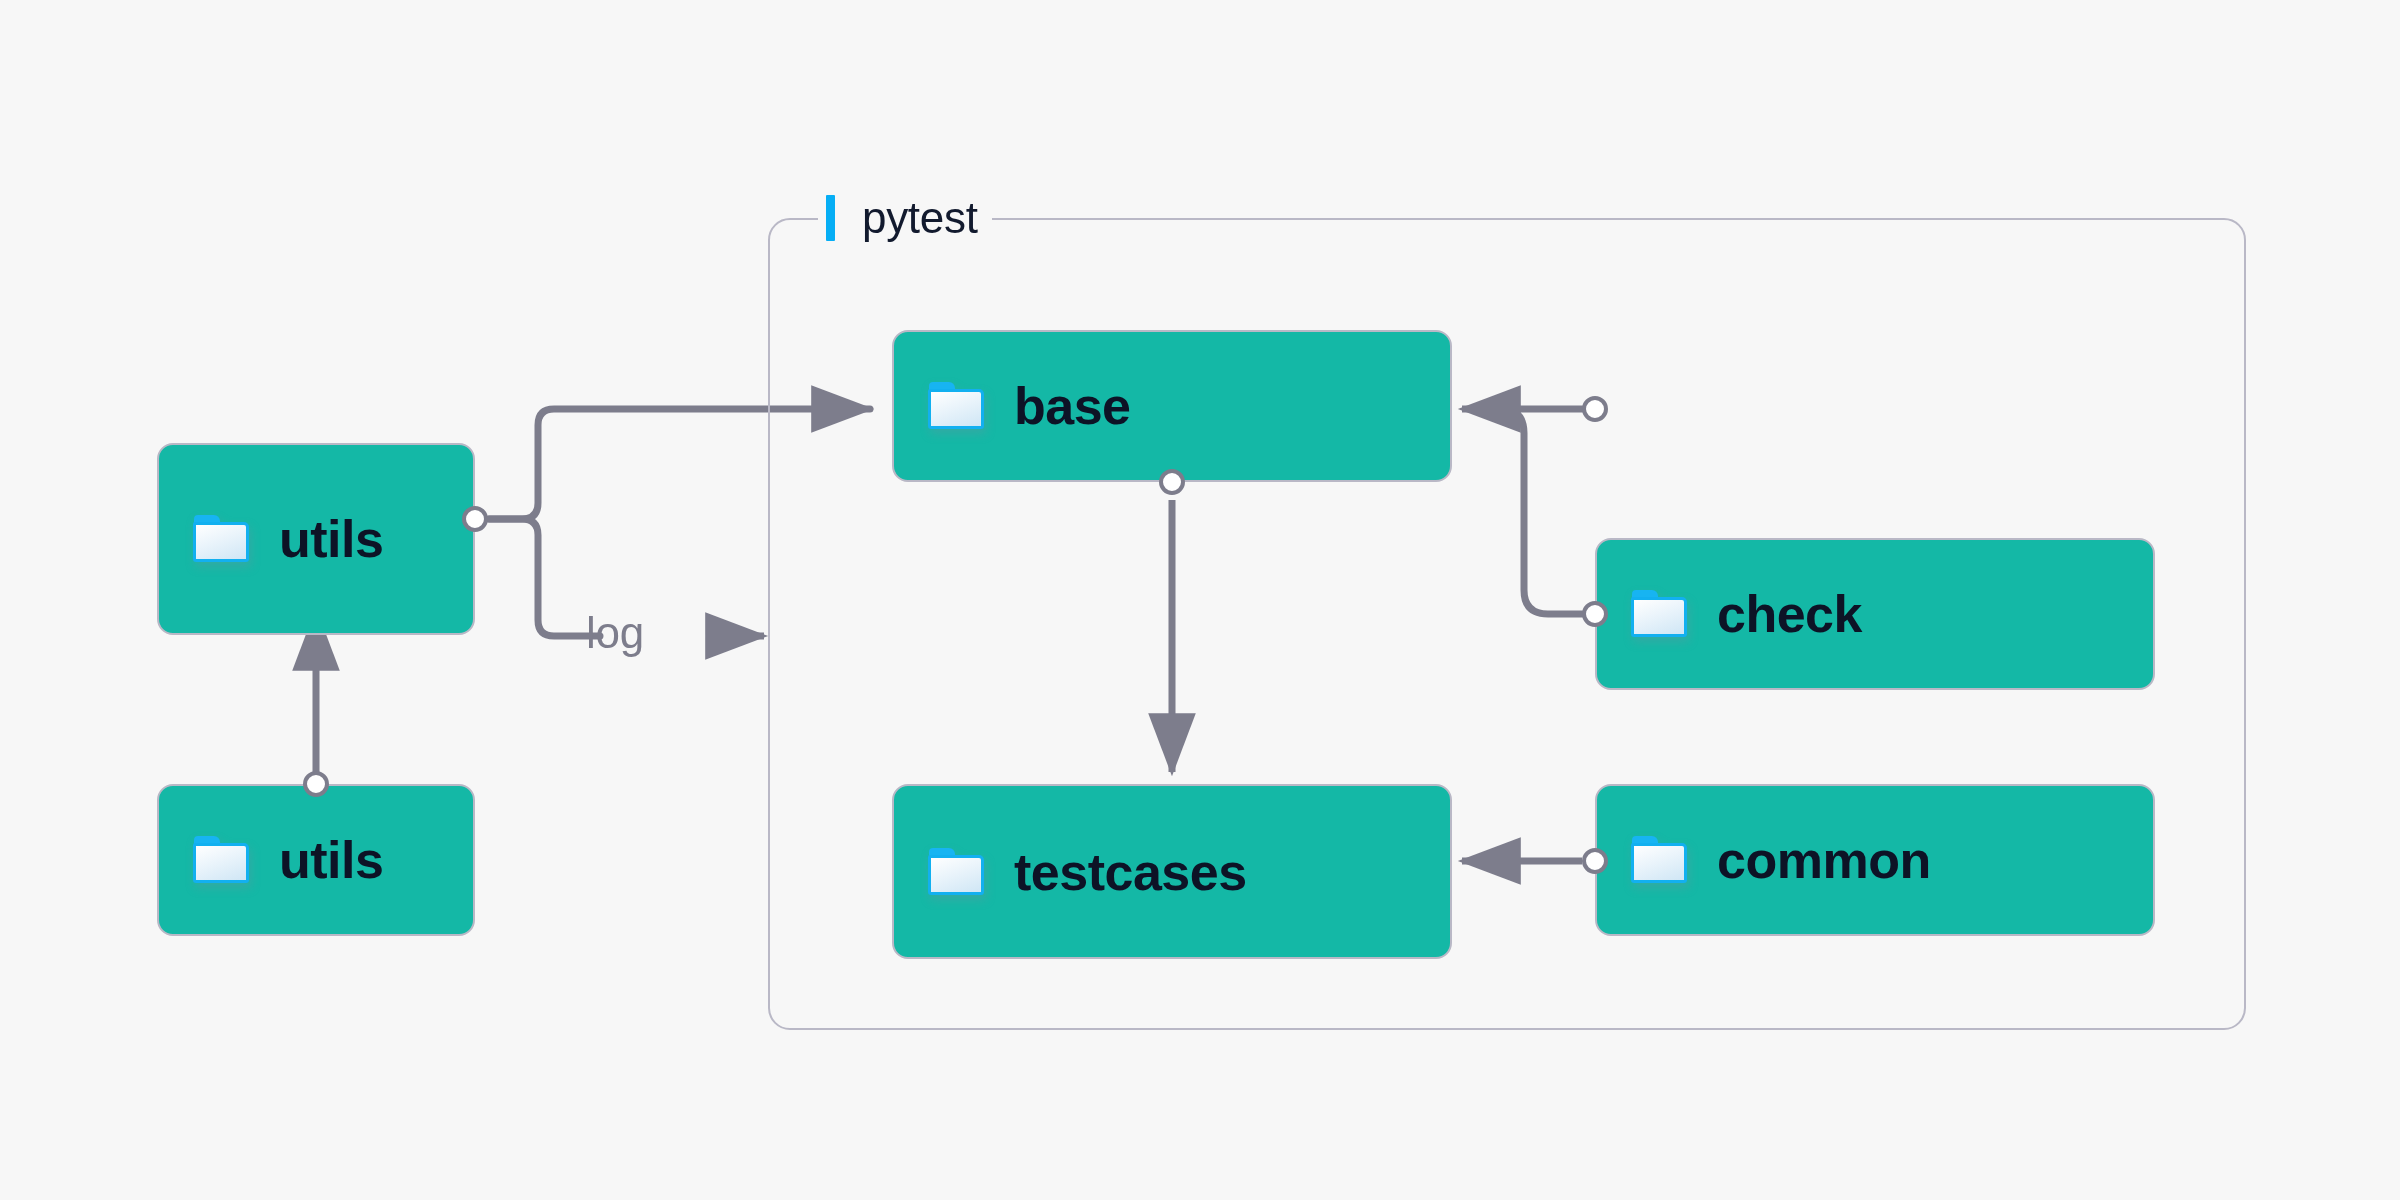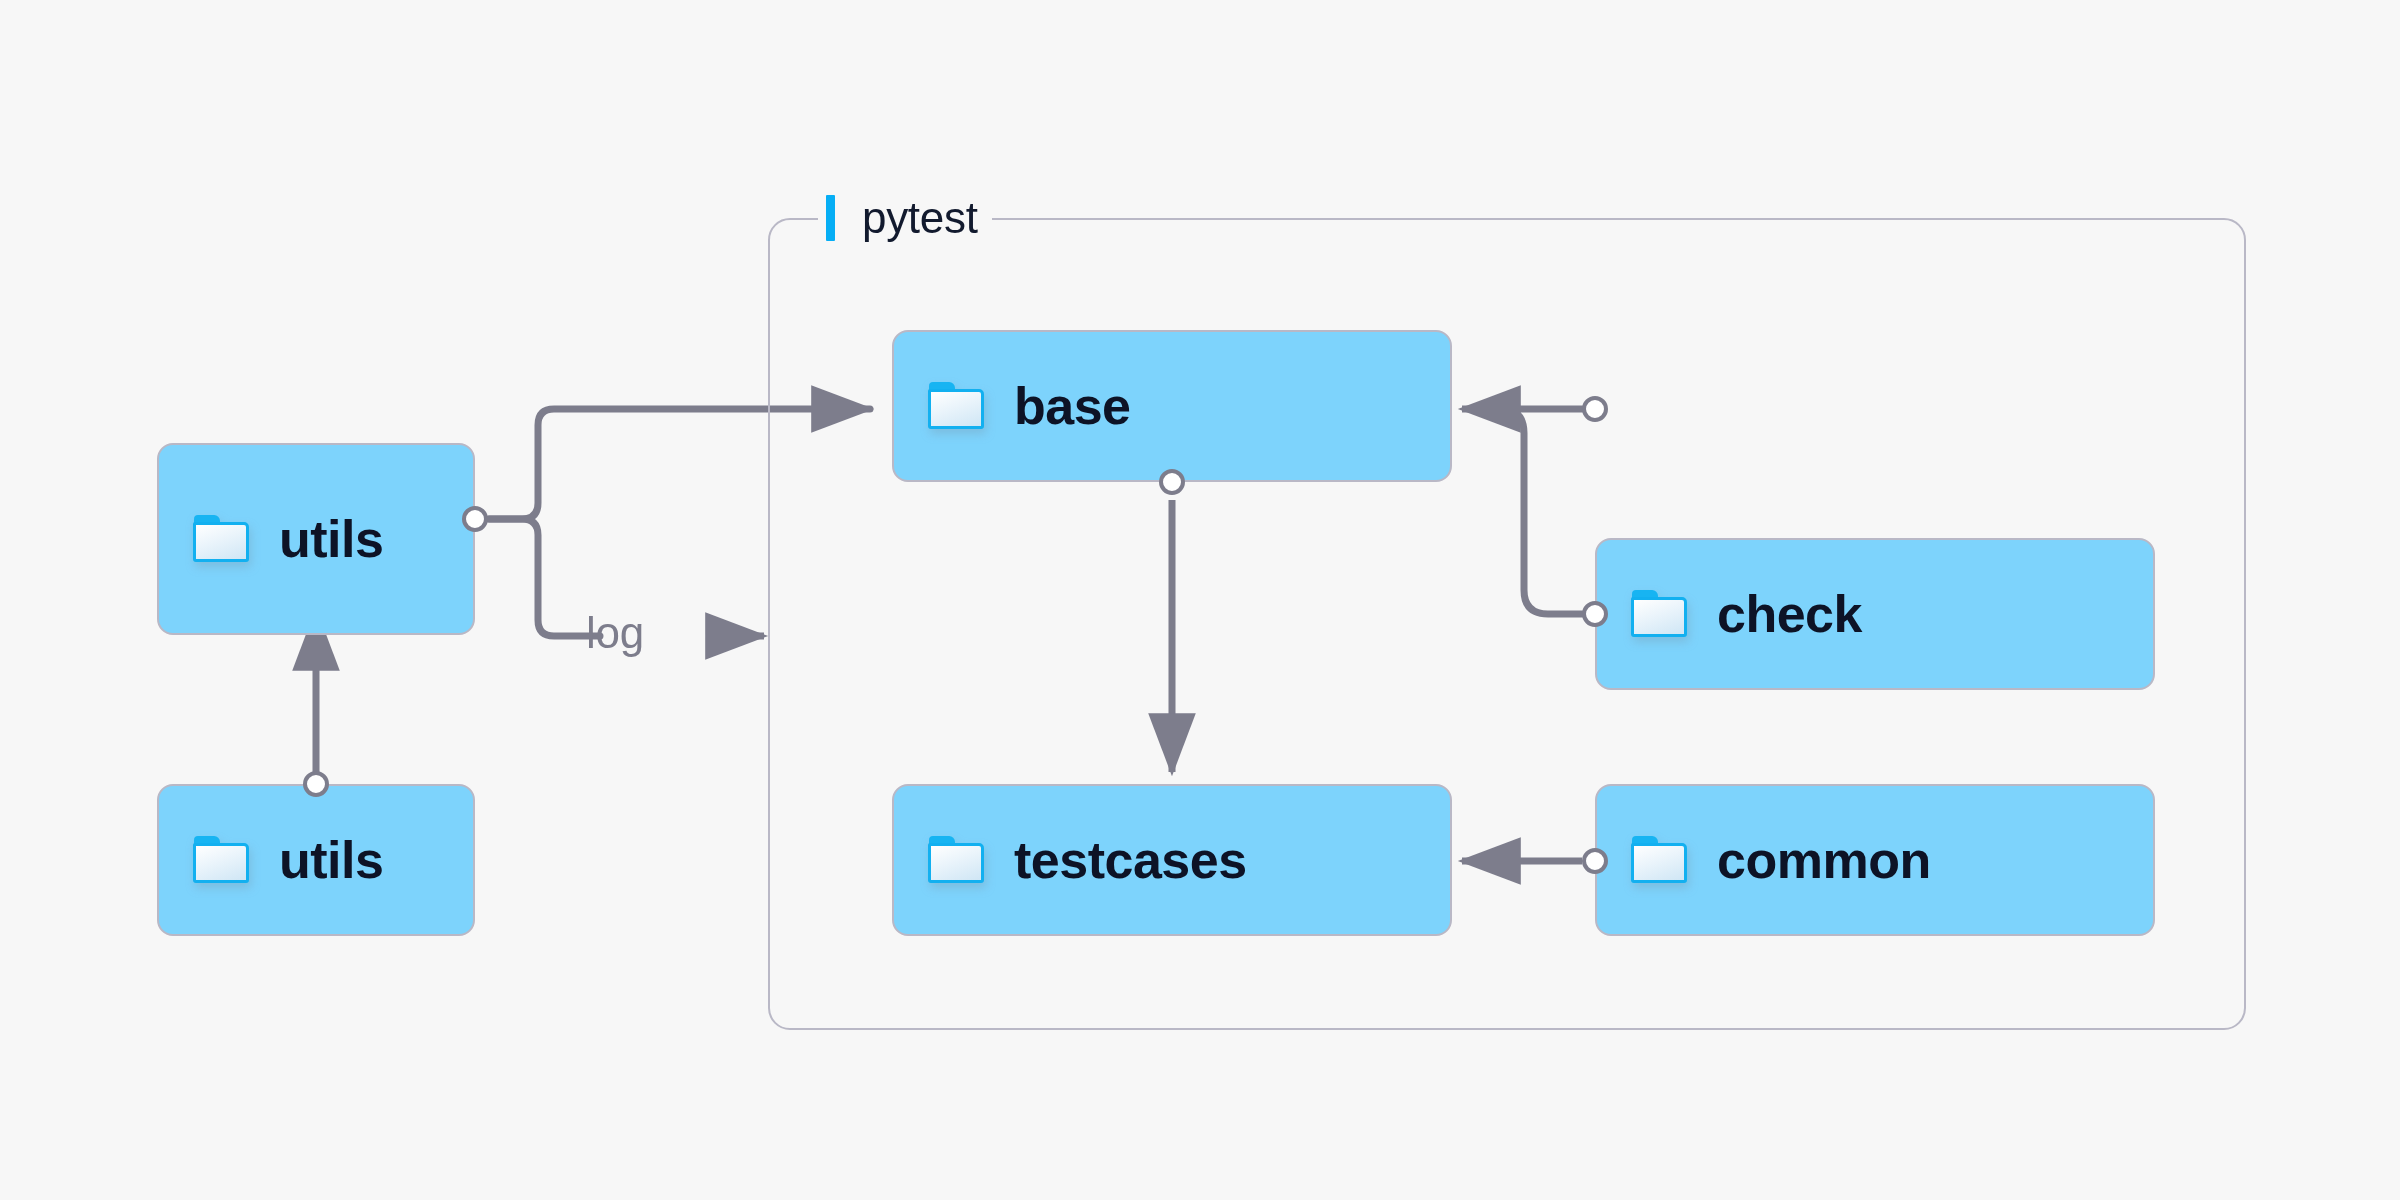--- a/index.html
+++ b/index.html
@@ -56,21 +56,21 @@
   .group-title-text {
     font-size: 44px;
     color: #121a2e;
     font-weight: 400;
     letter-spacing: -0.3px;
     white-space: nowrap;
   }
   
   .node {
     position: absolute;
-    background: #7dd3fc;
+    background: #14b8a6;
     border: 2px solid #b9b8c6;
     border-radius: 16px;
     box-sizing: border-box;
     display: flex;
     align-items: center;
     padding-left: 34px;
     gap: 28px;
   }
   .node-label {
     font-size: 52px;
@@ -186,21 +186,21 @@
 
   <div class="node" style="left:892px; top:330px; width:560px; height:152px;">
     <span class="folder-icon">
       <span class="tab"></span>
         <span class="body"></span>
     </span>
     <span class="node-label">base</span>
   </div>
   <span class="port" style="left:1159px; top:469px;"></span>
 
-  <div class="node" style="left:892px; top:784px; width:560px; height:152px;">
+  <div class="node" style="left:892px; top:784px; width:560px; height:175px;">
     <span class="folder-icon">
       <span class="tab"></span>
         <span class="body"></span>
     </span>
     <span class="node-label">testcases</span>
   </div>
 
   <span class="port" style="left:1582px; top:396px;"></span>
 
   <div class="node" style="left:1595px; top:538px; width:560px; height:152px;">

